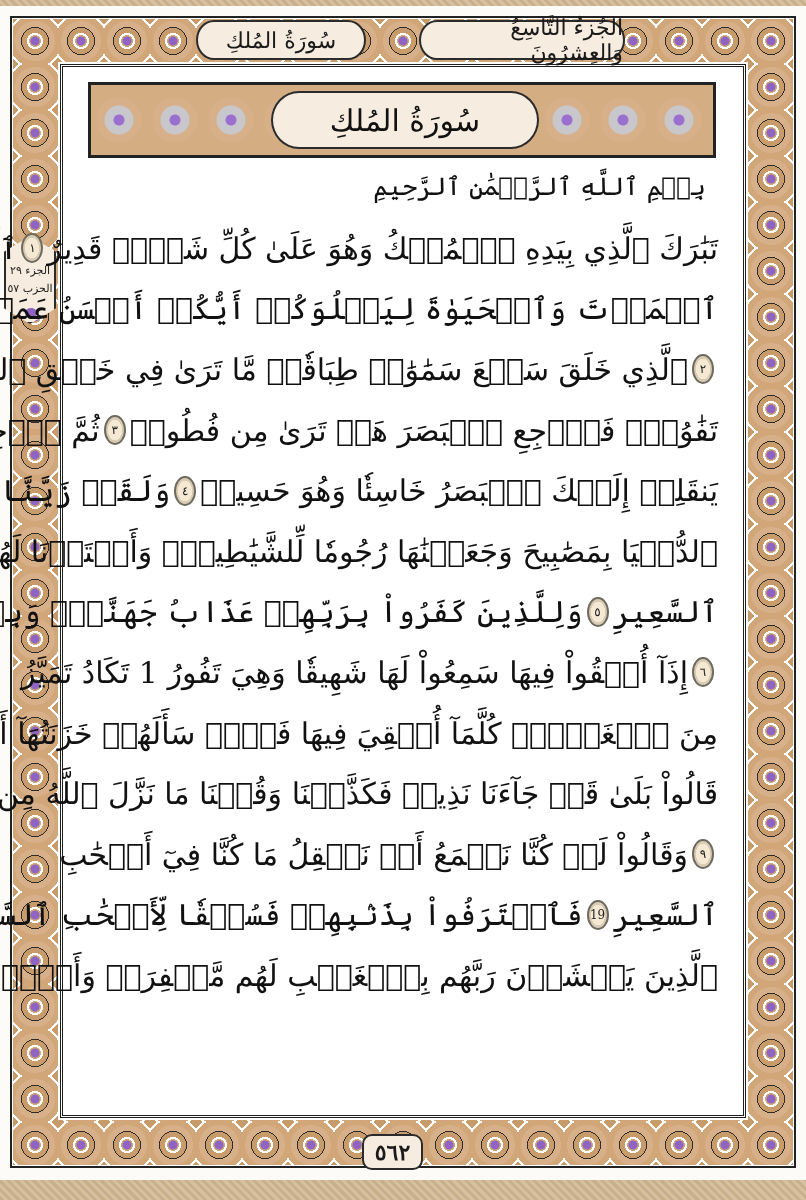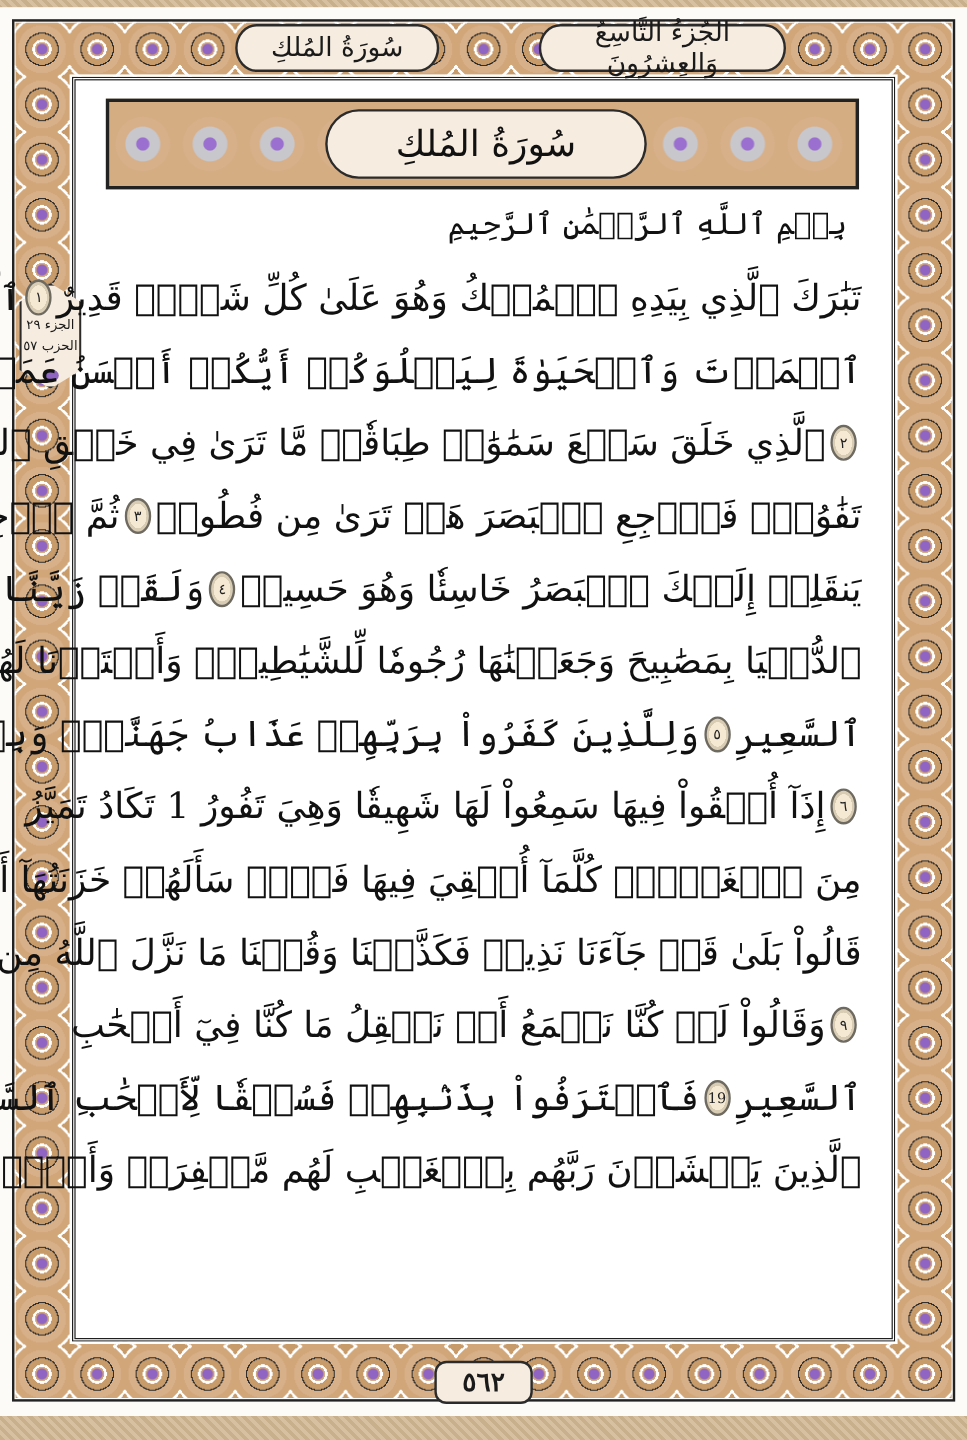--- a/index.html
+++ b/index.html
@@ -36,21 +36,21 @@
   }
   
   .header-cartouche {
     position: absolute; top: 14px; height: 40px;
     background: #f6ece0;
     border: 2px solid #2b2b2b;
     border-radius: 18px / 20px;
     display: flex; align-items: center; justify-content: center;
     font-size: 22px; color: #1a1a1a; direction: rtl;
   }
-  .header-juz { left: 449px; width: 206px; text-align: center; }
+  .header-juz { left: 419px; width: 206px; }
   .header-surah { left: 196px; width: 170px; }
   
   .title-band {
     position: absolute; left: 88px; top: 76px; width: 628px; height: 76px;
     border: 3px solid #222;
     background:
       radial-gradient(circle at 50% 50%, #9a6fd0 0 5px, #c7c7cc 6px 14px, #d7b08a 15px 22px, transparent 23px) 0 0/56px 70px,
       #d5ad83;
     outline: 1px solid #fff;
   }
@@ -62,21 +62,21 @@
     display: flex; align-items: center; justify-content: center;
     font-size: 30px; color: #111; direction: rtl;
   }
   
   .hizb-marker {
     position: absolute; left: 4px; top: 230px; width: 52px; height: 88px;
     background: #f6ece0;
     border: 2px solid #2b2b2b;
     clip-path: polygon(50% 0, 100% 18%, 100% 82%, 50% 100%, 0 82%, 0 18%);
     display: flex; flex-direction: column; align-items: center; justify-content: center;
-    font-size: 11px; line-height: 18px; color: #1a1a1a; direction: rtl; margin-left: 12px;
+    font-size: 11px; line-height: 18px; color: #1a1a1a; direction: rtl;
   }
   .hizb-marker .flower {
     position: absolute; bottom: 4px; left: 19px; width: 12px; height: 10px;
     background: #8f64c2; border-radius: 50%;
   }
   
   .basmala {
     position: absolute; left: 100px; top: 166px; width: 606px; height: 46px;
     direction: rtl;
     font-size: 25px; color: #111; letter-spacing: 1px;
@@ -96,21 +96,21 @@
   .ayah {
     display: inline-flex; align-items: center; justify-content: center;
     width: 22px; height: 30px; margin: 0 4px;
     border: 2px solid #6f6a60;
     border-radius: 50% / 50%;
     background: radial-gradient(ellipse at center, #f5e9d4 0 55%, #d8ccb4 56% 100%);
     font-size: 12px; color: #222; vertical-align: middle;
     flex-shrink: 0;
   }
   .page-number {
-    position: absolute; left: 362px; top: 1128px; width: 82px; height: 36px;
+    position: absolute; left: 362px; top: 1128px; width: 61px; height: 36px;
     background: #f6ece0;
     border: 2px solid #2b2b2b;
     border-radius: 10px;
     display: flex; align-items: center; justify-content: center;
     font-size: 22px; font-weight: bold; color: #1a1a1a;
   }
 </style>
 </head>
 <body>
 

